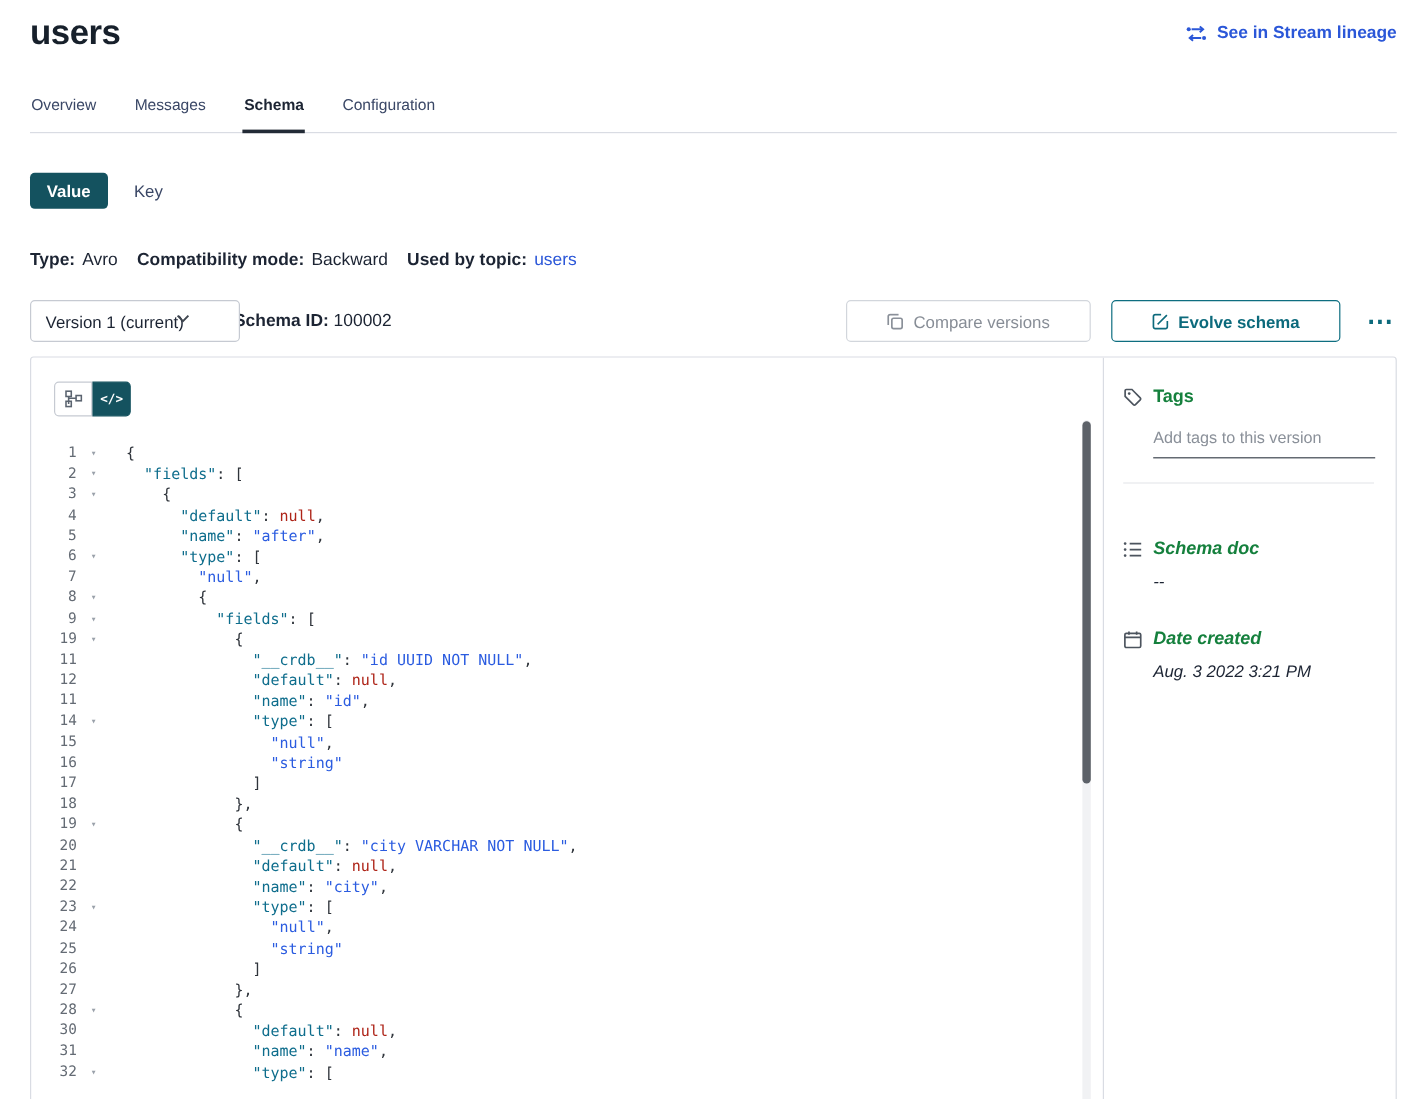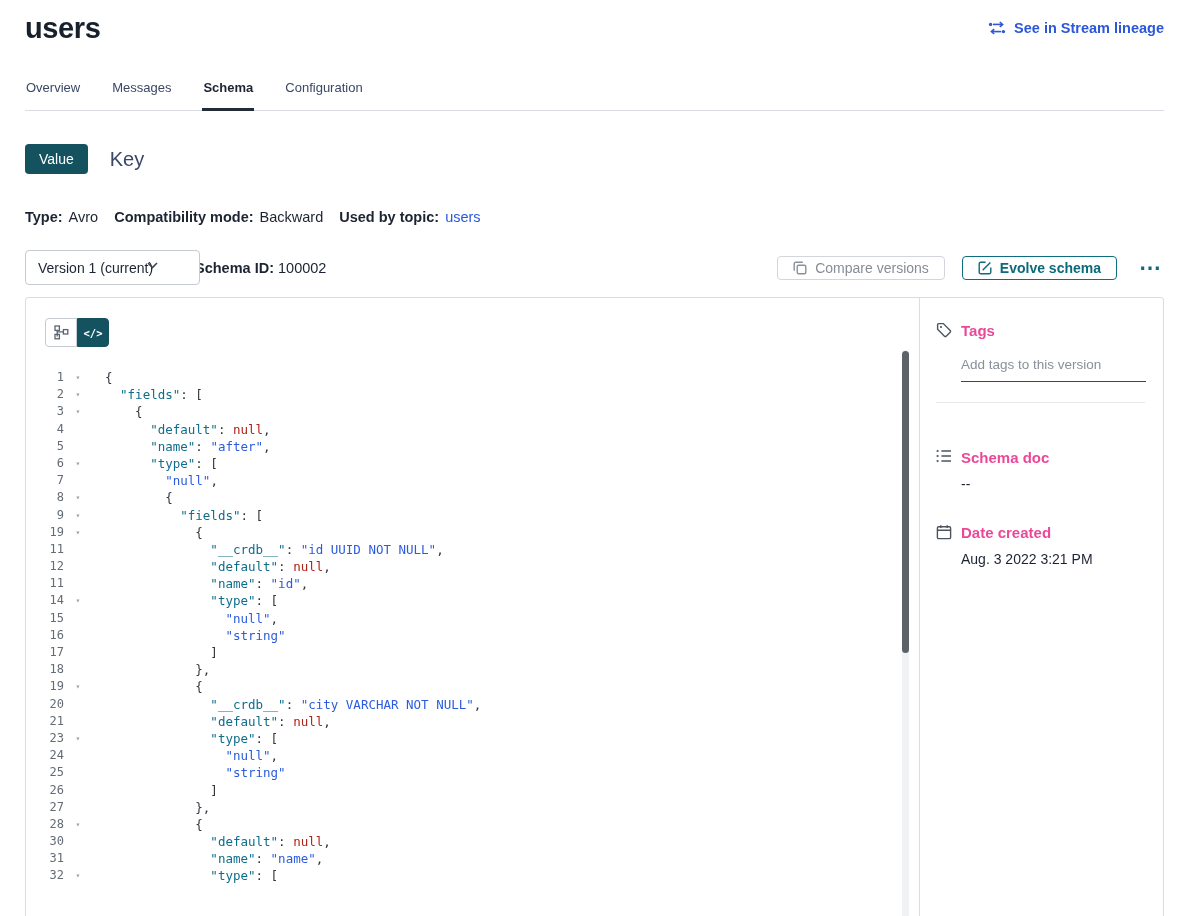--- a/index.html
+++ b/index.html
@@ -12,41 +12,41 @@
   .page-title { font-size:29px; font-weight:700; letter-spacing:-0.4px; color:#17202b; }
   .lineage-link { display:flex; align-items:center; gap:8px; color:#2b57d8; font-size:14.5px; font-weight:600; cursor:pointer; text-decoration:none; }
 
   
   .tab-bar { display:flex; gap:30px; margin-top:26px; border-bottom:1px solid #d9dce3; }
   .tab { font-size:13px; color:#3a4766; padding:8px 1px 13px; border-bottom:3px solid transparent; margin-bottom:-1px; cursor:pointer; }
   .tab.active { color:#1c2433; font-weight:600; border-bottom-color:#232b36; }
 
   
   .vk-row { margin-top:33px; display:flex; align-items:center; }
-  .value-btn { background:#14525f; color:#ffffff; font-size:14px; height:30px; padding:0 14px; border:none; border-radius:4px; display:flex; align-items:center; cursor:pointer; }
-  .key-btn { margin-left:22px; font-size:20px; color:#3a4766; cursor:pointer; background:none; border:none; }
+  .value-btn { background:#14525f; color:#ffffff; font-size:14px; height:30px; padding:0 14px; border:none; border-radius:4px; display:flex; align-items:center; cursor:pointer;font-weight:bold; }
+  .key-btn { margin-left:22px; font-size:14px; color:#3a4766; cursor:pointer; background:none; border:none; }
 
   
   .meta-row { margin-top:35px; display:flex; align-items:center; font-size:14.5px;text-align:right; }
   .meta-row .lbl { font-weight:700; }
   .meta-row .val { margin-left:6px; }
   .meta-row .grp { margin-right:16px; display:flex; }
   .link { color:#2b57d8; cursor:pointer; text-decoration:none; }
 
   
   .version-bar { margin-top:25px; display:flex; align-items:center; }
   .select-wrap { position:relative; width:144px; }
   .version-select { width:175px; height:35px; border:1px solid #c6cad2; border-radius:4px; background:#fff;
      font-family:"Liberation Sans", sans-serif; font-size:14px; color:#1c2433; padding:0 30px 0 12px;
      appearance:none; -webkit-appearance:none; cursor:pointer; }
   .select-chevron { position:absolute; right:11px; top:12px; pointer-events:none; }
   .schema-id { margin-left:26px; font-size:14.5px;text-align:center; }
   .schema-id .lbl { font-weight:700; }
   .vspacer { flex:1; }
-  .btn-outline { display:flex; align-items:center; gap:8px; height:24px; padding:0 15px; border-radius:4px; background:#fff; font-size:14px; cursor:pointer; }
+  .btn-outline { display:flex; align-items:center; gap:8px; height:35px; padding:0 33px; border-radius:4px; background:#fff; font-size:14px; cursor:pointer; }
   .compare-btn { border:1px solid #d2d6dc; color:#878d96; }
   .evolve-btn { margin-left:17px; border:1px solid #0e6e80; color:#0c6a7c; font-weight:600; }
   .more-btn { margin-left:20px; background:none; border:none; color:#0c6a7c; font-size:22px; font-weight:700; letter-spacing:1px; line-height:20px; cursor:pointer; padding:0 2px; }
 
   
   .panel { margin-top:12px; border:1px solid #d9dce3; border-radius:3px; display:flex; height:640px; overflow:hidden; }
   .editor { flex:1; position:relative; min-width:0; }
   .view-toggle { display:inline-flex; margin:20px 0 0 19px; }
   .vt-btn { width:32px; height:29px; display:flex; align-items:center; justify-content:center; cursor:pointer; background:#fff; border:1px solid #c6cad2; }
   .vt-btn.first { border-radius:4px 0 0 4px; }
@@ -61,26 +61,26 @@
   .tok-k { color:#0e6d8c; }
   .tok-s { color:#2b5ce0; }
   .tok-n { color:#ae2418; }
   .tok-p { color:#2f343b; }
 
   .scroll-track { position:absolute; right:10px; top:52px; width:7px; bottom:0; background:#f1f2f4; border-radius:4px; }
   .scroll-thumb { position:absolute; right:10px; top:53px; width:7px; height:302px; background:#5d6269; border-radius:4px; cursor:grab; }
 
   
   .side { width:244px; border-left:1px solid #d9dce3; padding:24px 18px 0 16px; flex-shrink:0; }
-  .side-head { display:flex; align-items:flex-start; gap:9px; font-size:15px; font-weight:700; color:#ec4899; }
+  .side-head { display:flex; align-items:center; gap:9px; font-size:15px; font-weight:700; color:#15803d; }
   .tags-input { display:block; margin:15px 0 16px 25px; width:185px; border:none; border-bottom:1px solid #3f4650;
      font-family:"Liberation Sans", sans-serif; font-size:13.5px; padding:3px 0 9px; color:#1c2433; outline:none; }
   .tags-input::placeholder { color:#8a9099; }
   .side-divider { margin-top:20px; border-top:1px solid #e6e8ec; }
-  .side-section { margin-top:46px; }
+  .side-section { margin-top:46px;font-style:italic; }
   .side-section + .side-section { margin-top:32px; }
   .side-val { margin:10px 0 0 25px; font-size:14px; color:#1c2433; }
   svg { display:block; }
 </style>
 </head>
 <body>
 
 <div class="page">
 
   <div class="header">
@@ -198,20 +198,21 @@
           <div class="code-line"><span class="ln">12</span><span class="fold"></span><span class="code"><span>              </span><span class="tok-k">"default"</span><span class="tok-p">: </span><span class="tok-n">null</span><span class="tok-p">,</span></span></div>
           <div class="code-line"><span class="ln">11</span><span class="fold"></span><span class="code"><span>              </span><span class="tok-k">"name"</span><span class="tok-p">: </span><span class="tok-s">"id"</span><span class="tok-p">,</span></span></div>
           <div class="code-line"><span class="ln">14</span><span class="fold">▾</span><span class="code"><span>              </span><span class="tok-k">"type"</span><span class="tok-p">: [</span></span></div>
           <div class="code-line"><span class="ln">15</span><span class="fold"></span><span class="code"><span>                </span><span class="tok-s">"null"</span><span class="tok-p">,</span></span></div>
           <div class="code-line"><span class="ln">16</span><span class="fold"></span><span class="code"><span>                </span><span class="tok-s">"string"</span></span></div>
           <div class="code-line"><span class="ln">17</span><span class="fold"></span><span class="code"><span>              </span><span class="tok-p">]</span></span></div>
           <div class="code-line"><span class="ln">18</span><span class="fold"></span><span class="code"><span>            </span><span class="tok-p">},</span></span></div>
           <div class="code-line"><span class="ln">19</span><span class="fold">▾</span><span class="code"><span>            </span><span class="tok-p">{</span></span></div>
           <div class="code-line"><span class="ln">20</span><span class="fold"></span><span class="code"><span>              </span><span class="tok-k">"__crdb__"</span><span class="tok-p">: </span><span class="tok-s">"city VARCHAR NOT NULL"</span><span class="tok-p">,</span></span></div>
           <div class="code-line"><span class="ln">21</span><span class="fold"></span><span class="code"><span>              </span><span class="tok-k">"default"</span><span class="tok-p">: </span><span class="tok-n">null</span><span class="tok-p">,</span></span></div>
+          <div class="code-line"><span class="ln">22</span><span class="fold"></span><span class="code"><span>              </span><span class="tok-k">"name"</span><span class="tok-p">: </span><span class="tok-s">"city"</span><span class="tok-p">,</span></span></div>
           <div class="code-line"><span class="ln">23</span><span class="fold">▾</span><span class="code"><span>              </span><span class="tok-k">"type"</span><span class="tok-p">: [</span></span></div>
           <div class="code-line"><span class="ln">24</span><span class="fold"></span><span class="code"><span>                </span><span class="tok-s">"null"</span><span class="tok-p">,</span></span></div>
           <div class="code-line"><span class="ln">25</span><span class="fold"></span><span class="code"><span>                </span><span class="tok-s">"string"</span></span></div>
           <div class="code-line"><span class="ln">26</span><span class="fold"></span><span class="code"><span>              </span><span class="tok-p">]</span></span></div>
           <div class="code-line"><span class="ln">27</span><span class="fold"></span><span class="code"><span>            </span><span class="tok-p">},</span></span></div>
           <div class="code-line"><span class="ln">28</span><span class="fold">▾</span><span class="code"><span>            </span><span class="tok-p">{</span></span></div>
           <div class="code-line"><span class="ln">30</span><span class="fold"></span><span class="code"><span>              </span><span class="tok-k">"default"</span><span class="tok-p">: </span><span class="tok-n">null</span><span class="tok-p">,</span></span></div>
           <div class="code-line"><span class="ln">31</span><span class="fold"></span><span class="code"><span>              </span><span class="tok-k">"name"</span><span class="tok-p">: </span><span class="tok-s">"name"</span><span class="tok-p">,</span></span></div>
           <div class="code-line"><span class="ln">32</span><span class="fold">▾</span><span class="code"><span>              </span><span class="tok-k">"type"</span><span class="tok-p">: [</span></span></div>
         </div>

